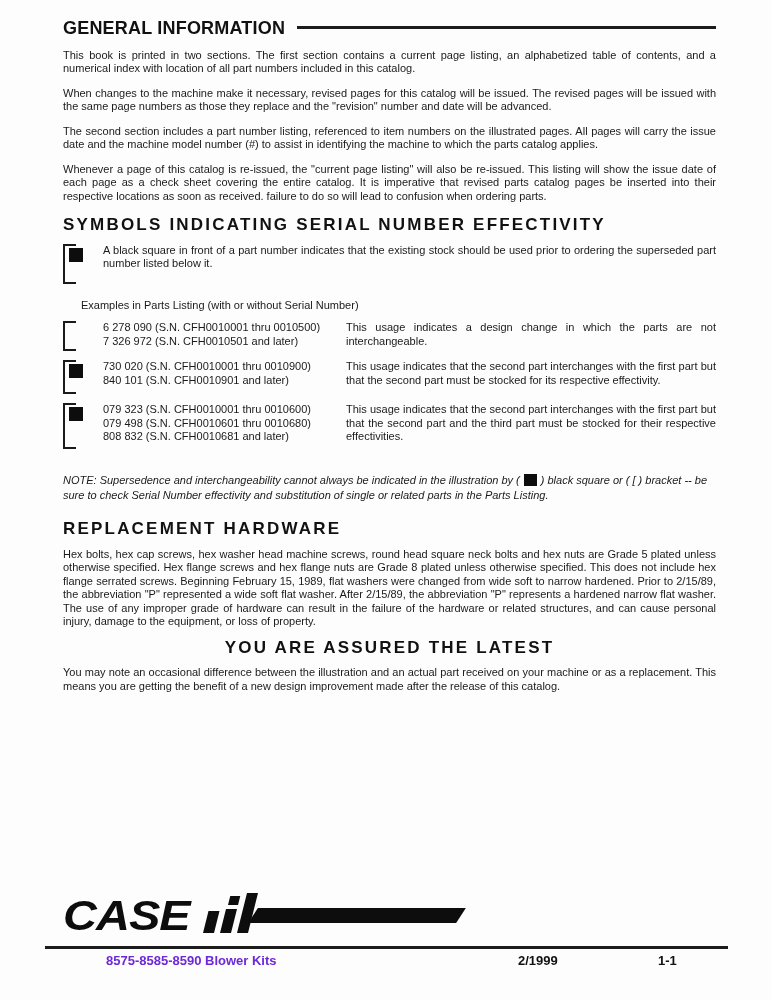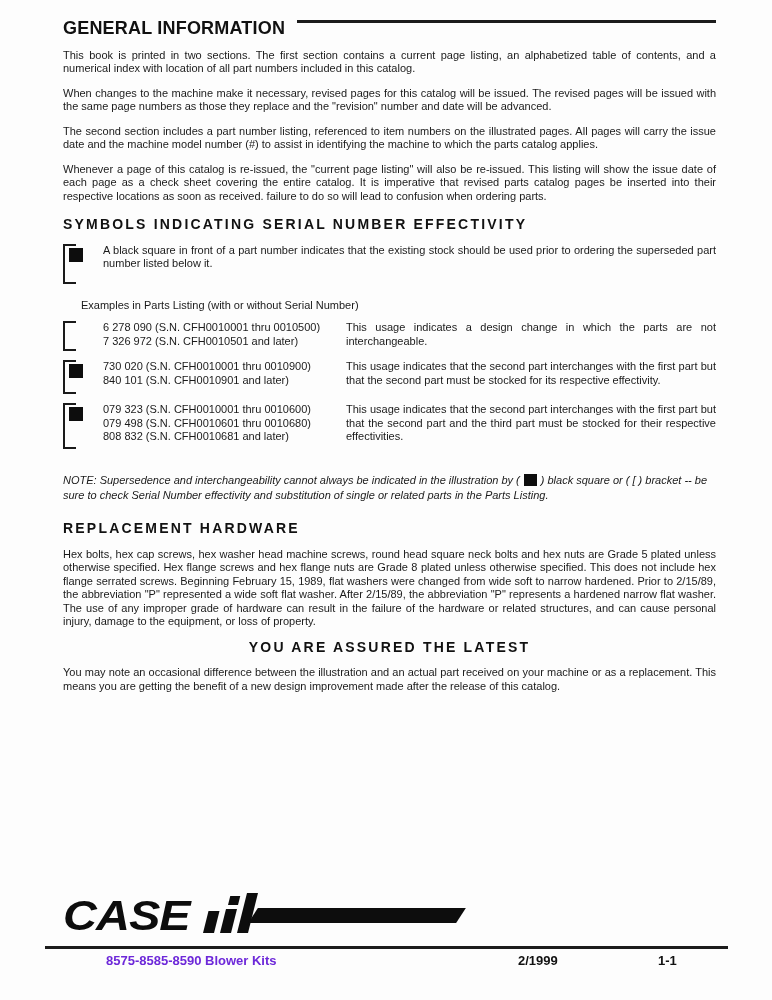--- a/index.html
+++ b/index.html
@@ -10,28 +10,28 @@
     background:#fdfdfd;
     color:#1a1a1a;
     font-family:"Liberation Sans", sans-serif;
     font-size:11px;
     line-height:13.5px;
     overflow:hidden;
     box-sizing:border-box;
     padding:22px 56px 0 63px;
   }
   
-  .title-row { display:flex; margin-bottom:13px; }
+  .title-row { display:flex; align-items:center; margin-bottom:13px; }
   .page-title { font-size:18px; font-weight:bold; letter-spacing:0.2px; color:#111; white-space:nowrap; }
   .title-rule { flex:1; height:3px; background:#1c1c1c; margin-left:12px; margin-top:-2px; }
 
   p.body { margin:0 0 11px 0; text-align:justify; }
 
   .sec-heading {
-    font-size:14px; font-weight:bold; letter-spacing:2.2px;
+    font-size:17px; font-weight:bold; letter-spacing:2.2px;
     color:#111; margin:15px 0 12px 0;
   }
 
   
   .sym-row { display:flex; margin-bottom:15px; }
   .sym-icon-col { width:40px; flex:0 0 40px; position:relative; }
   .bracket {
     box-sizing:border-box;
     width:13px;
     border-left:2px solid #1a1a1a;

